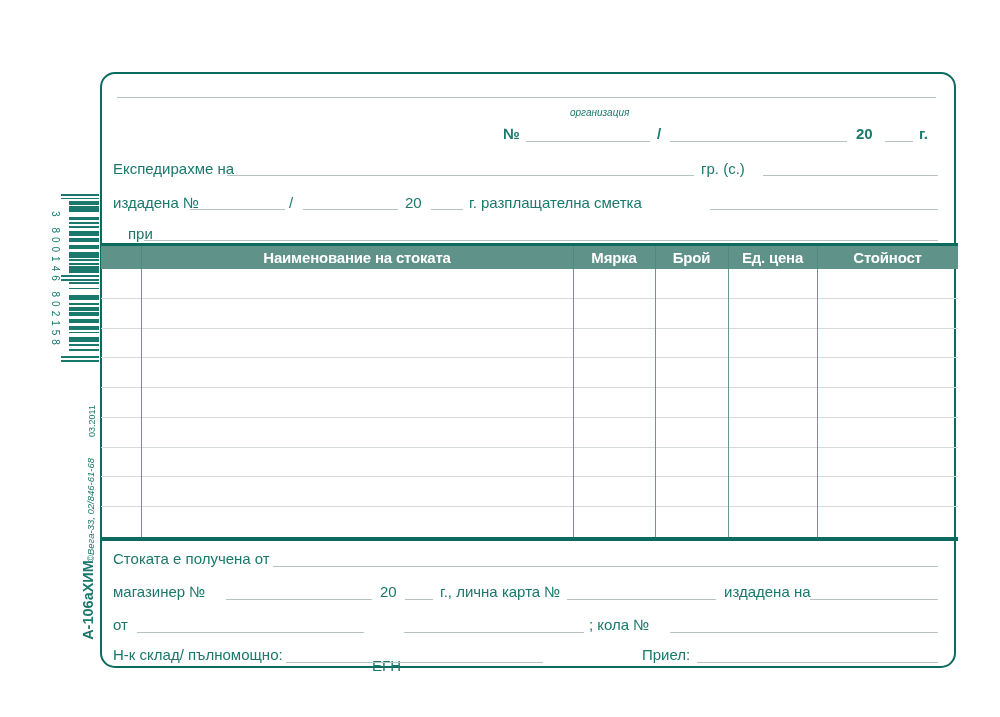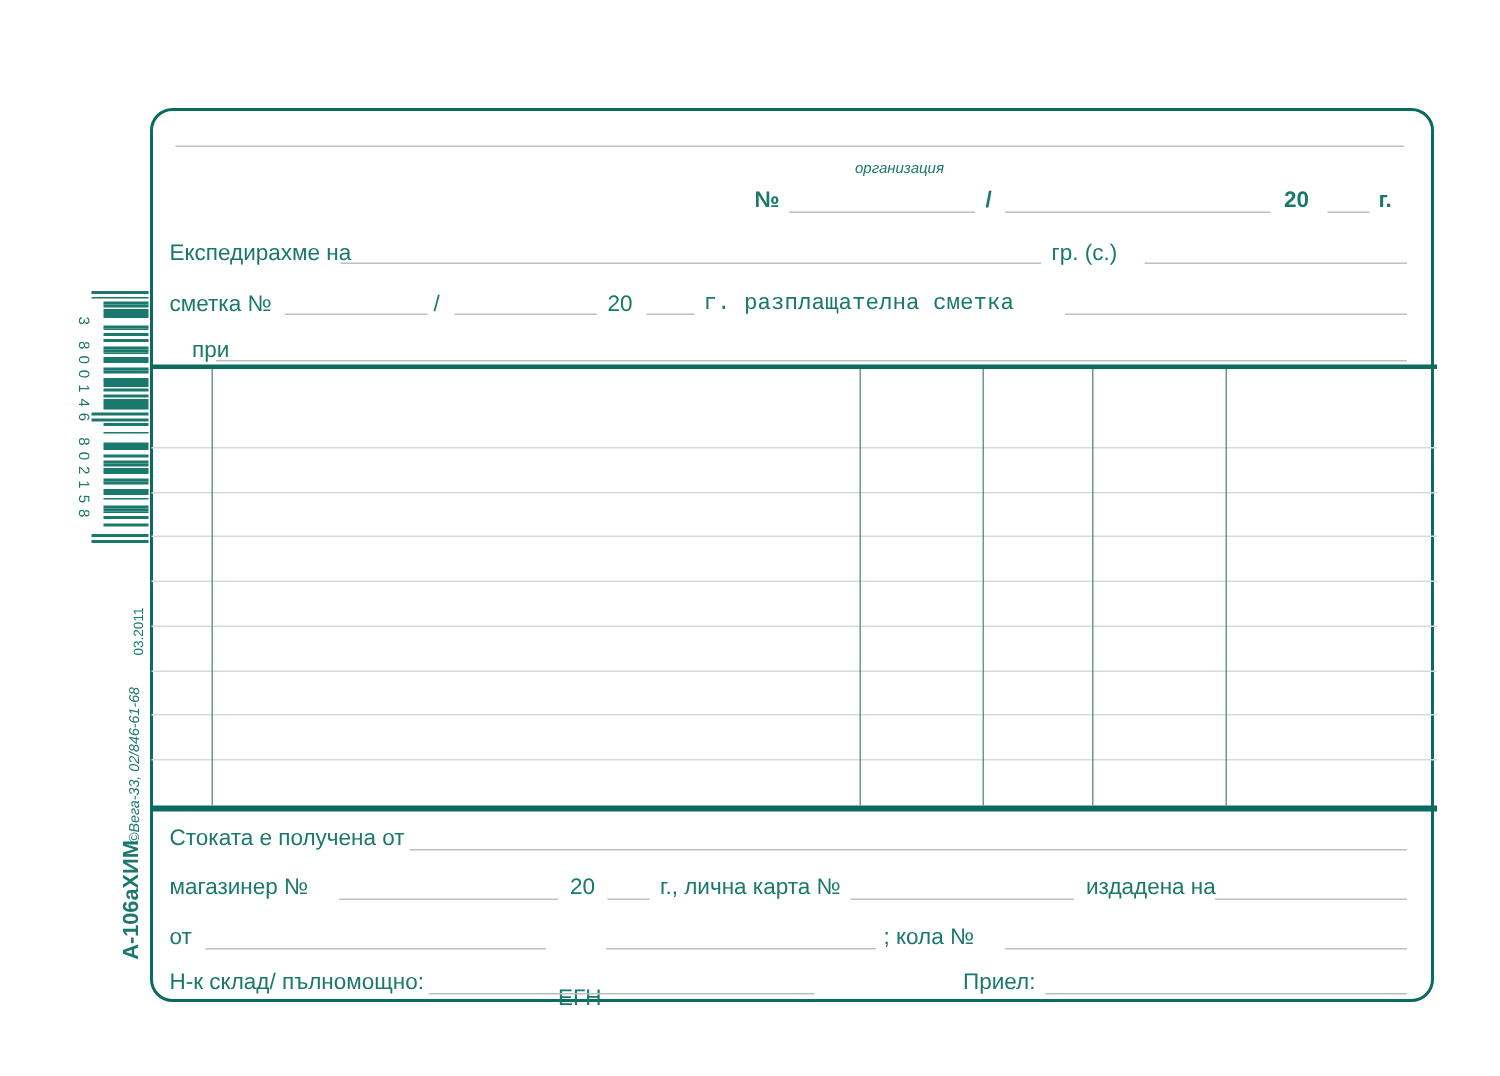--- a/index.html
+++ b/index.html
@@ -176,34 +176,42 @@
   <div class="fl" style="left:670px;top:141px;width:177px;"></div>
   <div class="lbl b" style="left:856px;top:125px;">20</div>
   <div class="fl" style="left:885px;top:141px;width:28px;"></div>
   <div class="lbl b" style="left:919px;top:125px;">г.</div>
 
   <div class="lbl" style="left:113px;top:160px;">Експедирахме на</div>
   <div class="fl" style="left:227px;top:175px;width:467px;"></div>
   <div class="lbl" style="left:701px;top:160px;">гр. (с.)</div>
   <div class="fl" style="left:763px;top:175px;width:175px;"></div>
 
-  <div class="lbl" style="left:113px;top:194px;">сметка №</div>
+  <div class="lbl" style="left:113px;top:194px;">издадена №</div>
   <div class="fl" style="left:190px;top:209px;width:95px;"></div>
   <div class="lbl" style="left:289px;top:194px;">/</div>
   <div class="fl" style="left:303px;top:209px;width:95px;"></div>
   <div class="lbl" style="left:405px;top:194px;">20</div>
   <div class="fl" style="left:431px;top:209px;width:32px;"></div>
-  <div class="lbl" style="left:469px;top:194px;font-family:Liberation Mono, monospace;">г. разплащателна сметка</div>
+  <div class="lbl" style="left:469px;top:194px;">г. разплащателна сметка</div>
   <div class="fl" style="left:710px;top:209px;width:228px;"></div>
 
   <div class="lbl" style="left:128px;top:225px;">при</div>
   <div class="fl" style="left:144px;top:240px;width:794px;"></div>
 
   <div class="tbl">
     <div class="tbl-topbar"></div>
+    <div class="tbl-header">
+        <div class="th" style="width: 40px;"></div>
+        <div class="th" style="width: 432px;">Наименование на стоката</div>
+        <div class="th" style="width: 82px;">Мярка</div>
+        <div class="th" style="width: 73px;">Брой</div>
+        <div class="th" style="width: 89px;">Ед. цена</div>
+        <div class="th" style="width: 141px;">Стойност</div>
+      </div>
     <div class="tbl-body">
         <div class="trow"></div>
         <div class="trow"></div>
         <div class="trow"></div>
         <div class="trow"></div>
         <div class="trow"></div>
         <div class="trow"></div>
         <div class="trow"></div>
         <div class="trow"></div>
         <div class="trow"></div>

